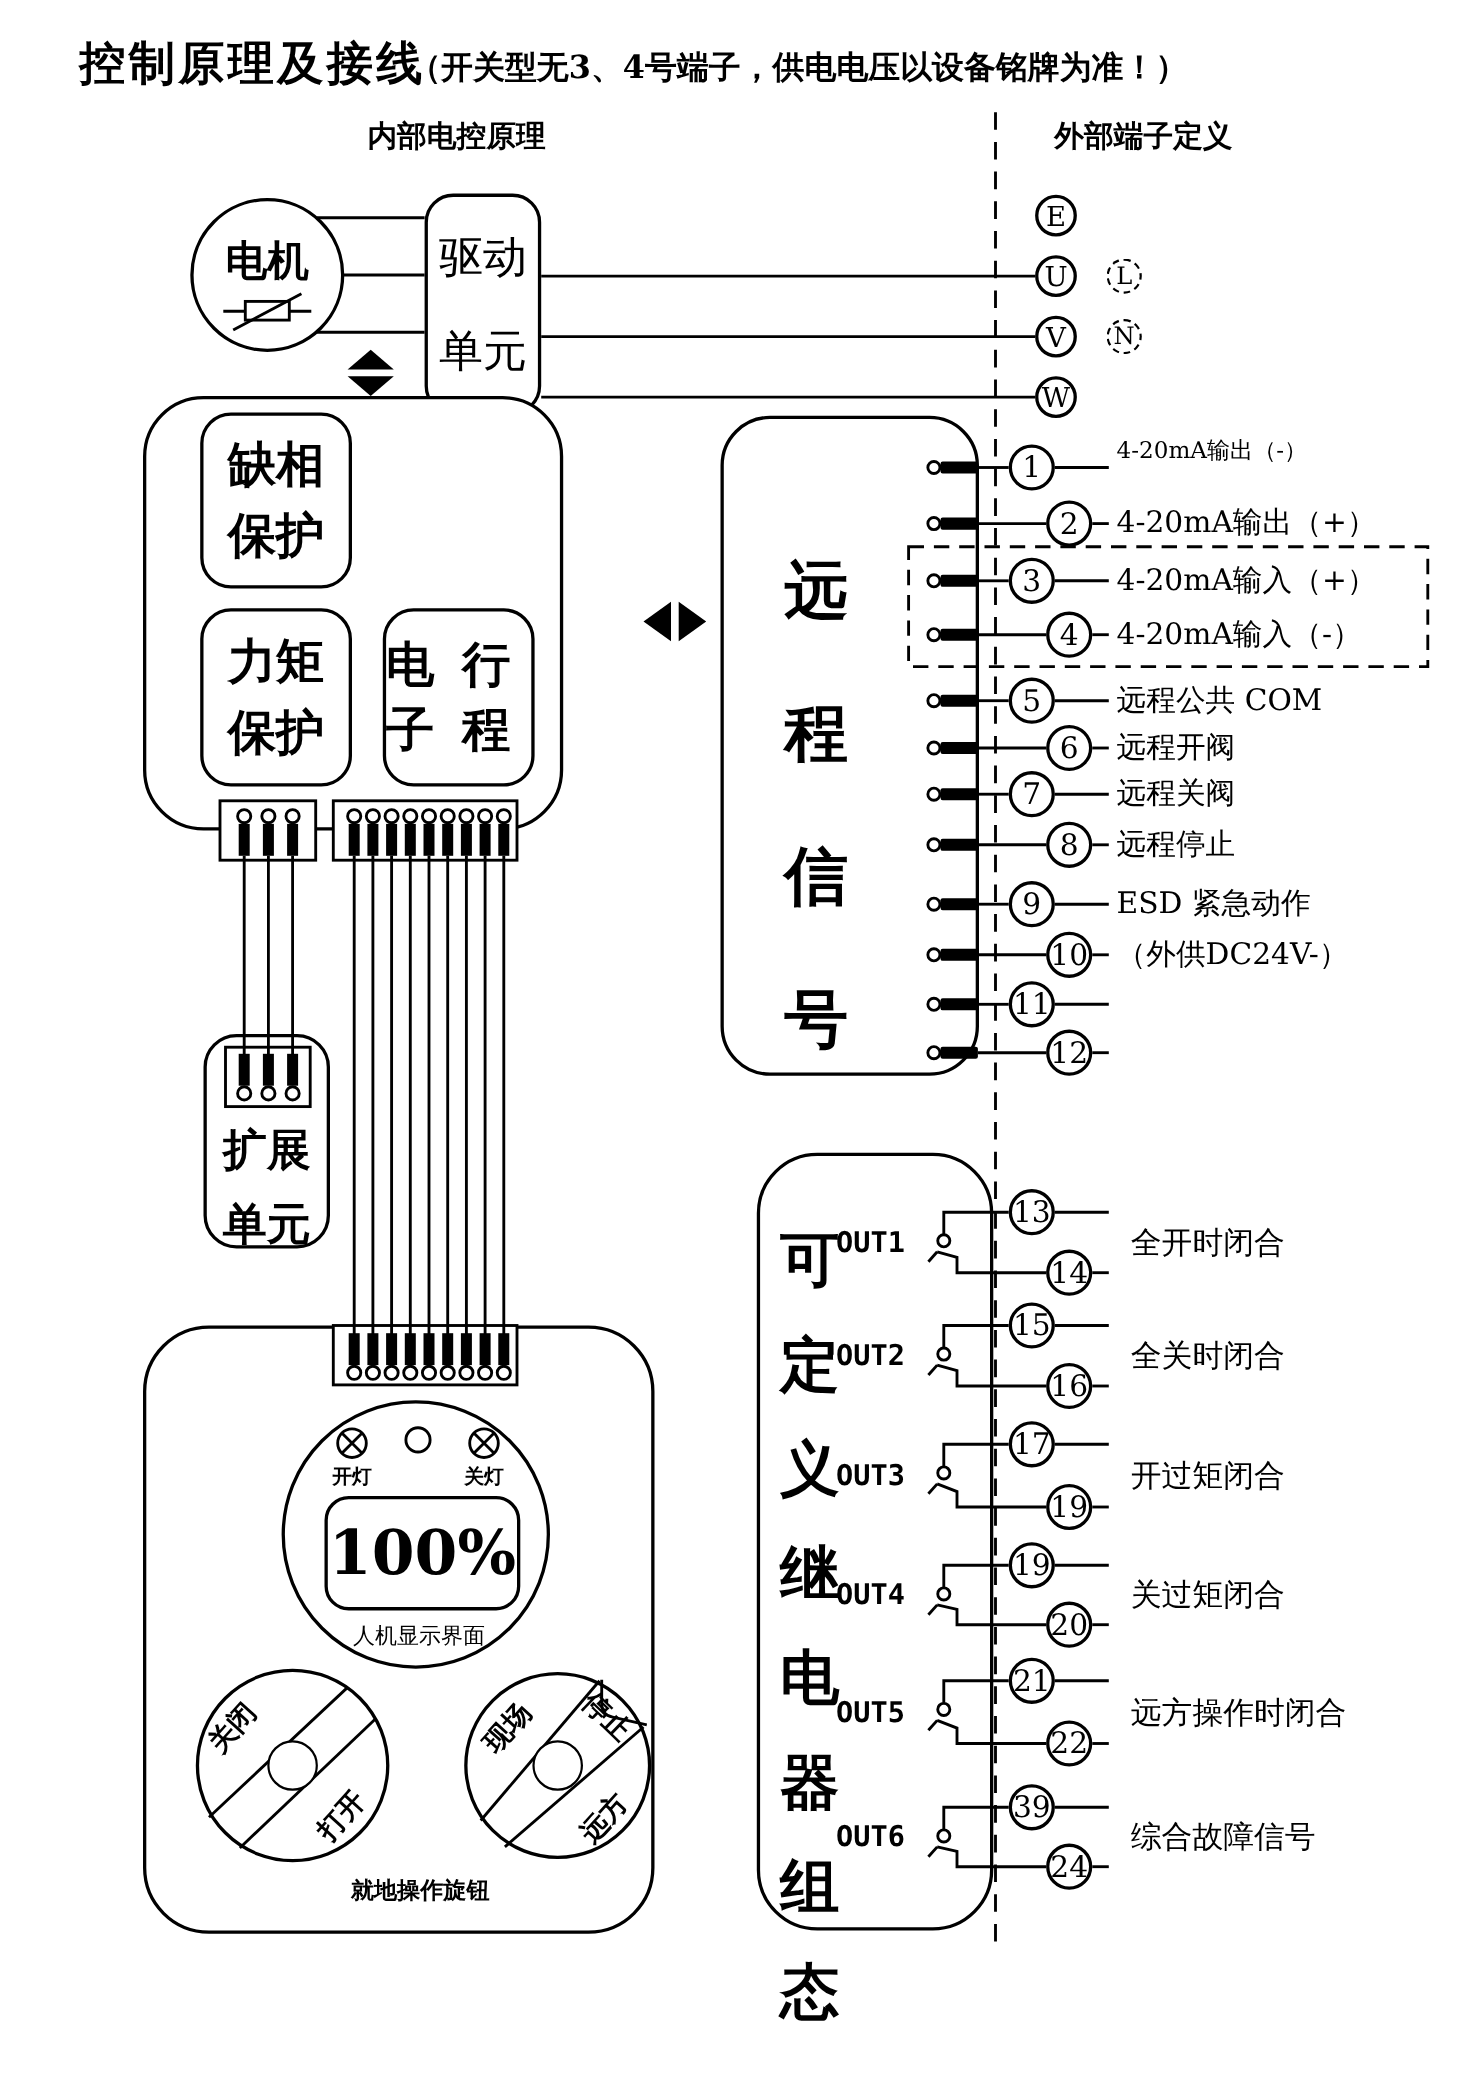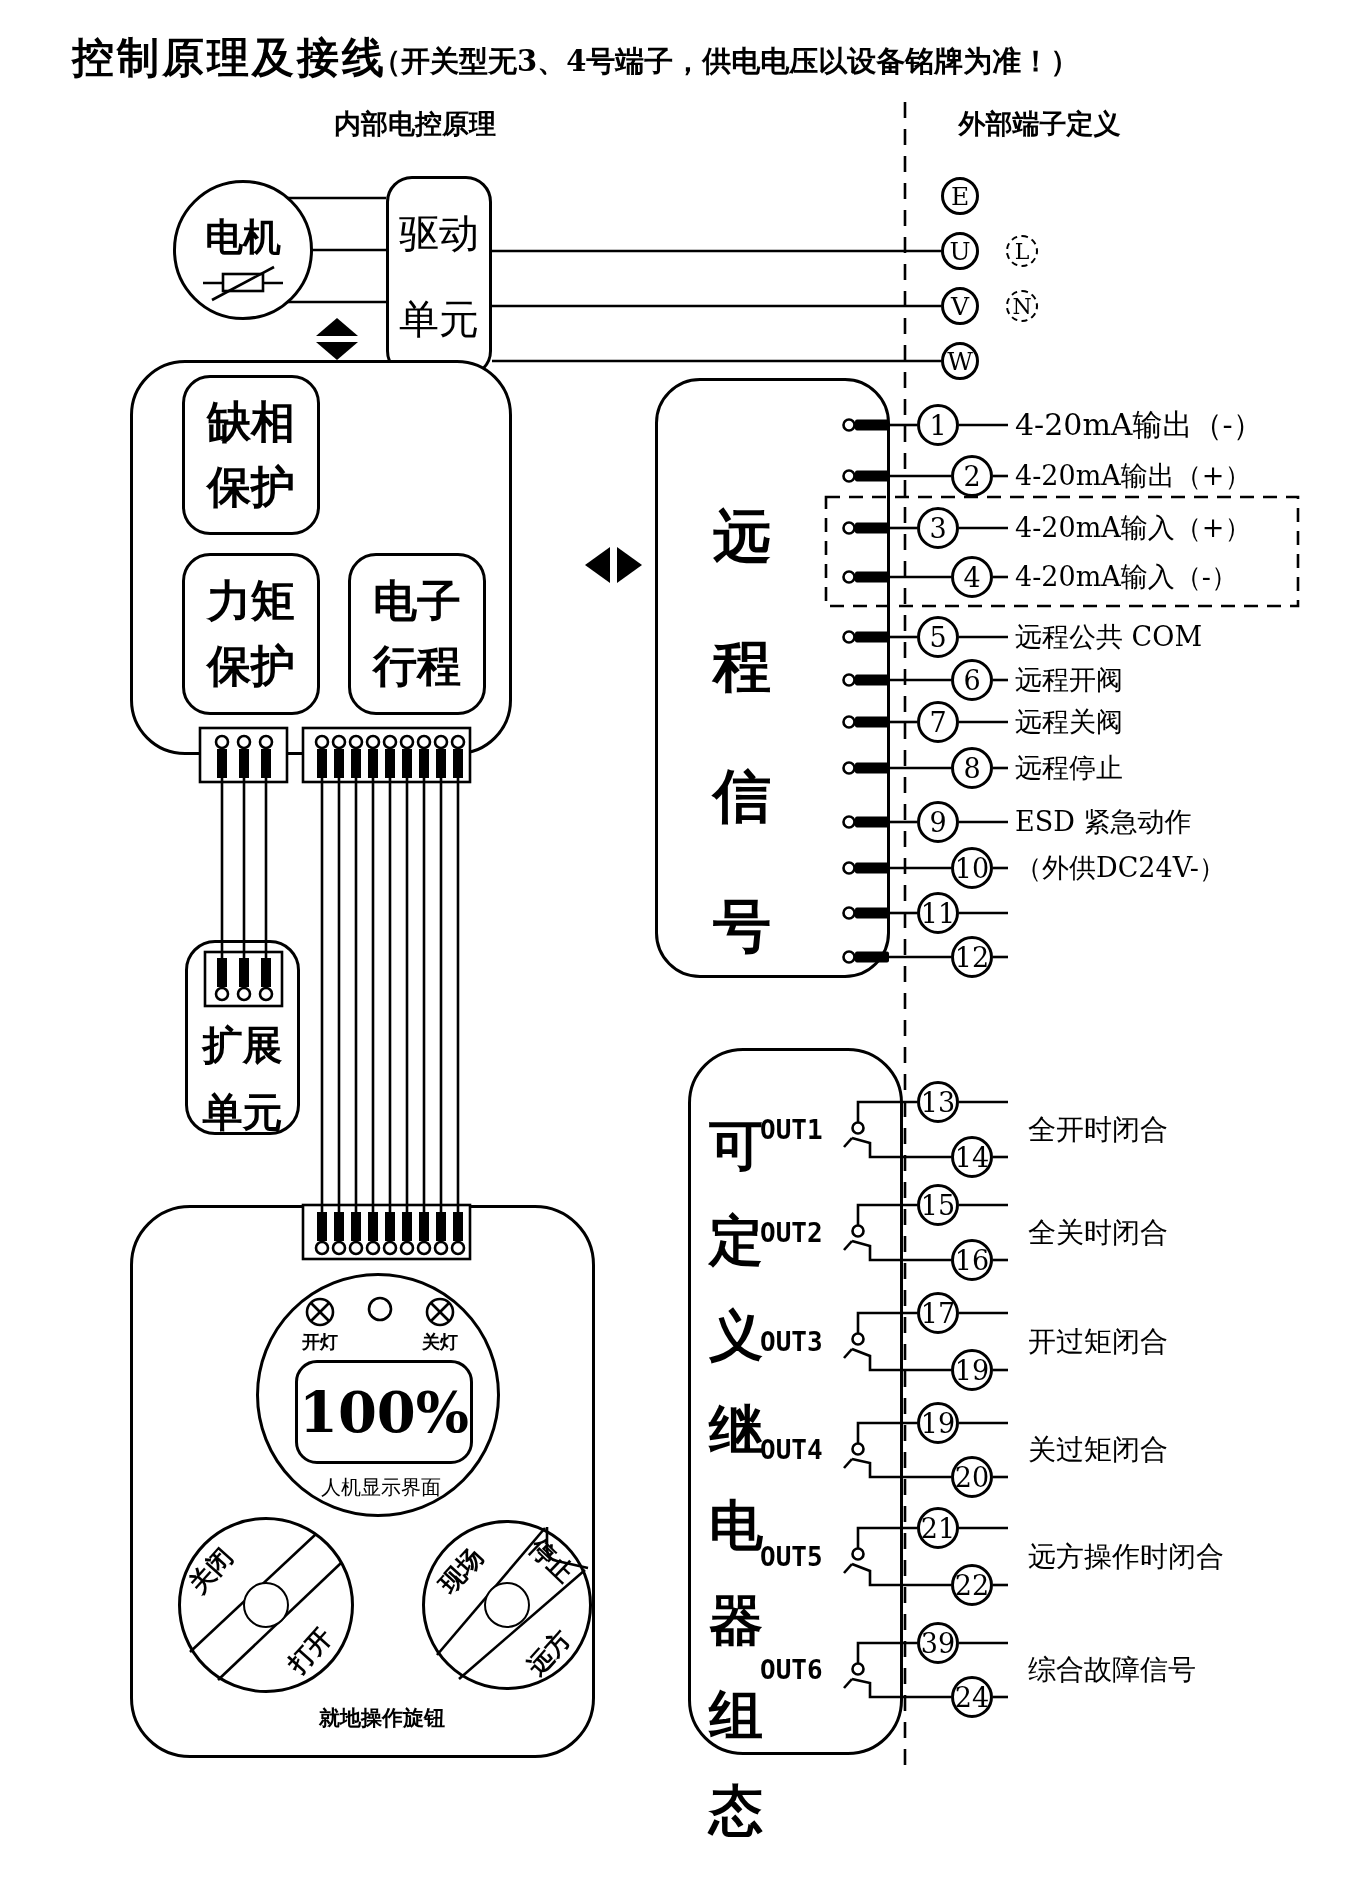--- a/index.html
+++ b/index.html
@@ -244,21 +244,21 @@
        flex-direction:column;align-items:center;justify-content:center;gap:6px;font-size:44px;font-weight:bold;">
     <span>缺相</span>
     <span>保护</span>
   </div>
   <div class="box" style="left:182px;top:553px;width:138px;height:162px;border-radius:28px;display:flex;
        flex-direction:column;align-items:center;justify-content:center;gap:6px;font-size:44px;font-weight:bold;">
     <span>力矩</span>
     <span>保护</span>
   </div>
   <div class="box" style="left:348px;top:553px;width:138px;height:162px;border-radius:28px;display:flex;
-       flex-direction:column;align-items:center;justify-content:center;gap:6px;font-size:44px;font-weight:bold;">
+       flex-direction:row;align-items:center;justify-content:center;gap:6px;font-size:44px;font-weight:bold;">
     <span>电子</span>
     <span>行程</span>
   </div>
 
   <div class="abs" style="left:185px;top:1018px;width:115px;display:flex;flex-direction:column;align-items:center;
        gap:12px;font-size:40px;font-weight:bold;">
     <span>扩展</span>
     <span>单元</span>
   </div>
 
@@ -297,21 +297,21 @@
   <div class="txt ctr" style="left:262px;top:1704px;width:240px;font-size:21px;font-weight:bold;">就地操作旋钮</div>
 
   <div id="gen-layer" class="abs" style="left:0;top:0;width:1347px;height:1903px;">
       <div class="circ" style="left: 941px; top: 177px; width: 38px; height: 38px; font-size: 25px;">E</div>
       <div class="circ" style="left: 941px; top: 232px; width: 38px; height: 38px; font-size: 25px;">U</div>
       <div class="circ" style="left: 1006px; top: 235px; width: 32px; height: 32px; font-size: 22px; border-style: dashed; border-width: 2.5px;">L</div>
       <div class="circ" style="left: 941px; top: 287px; width: 38px; height: 38px; font-size: 25px;">V</div>
       <div class="circ" style="left: 1006px; top: 290px; width: 32px; height: 32px; font-size: 22px; border-style: dashed; border-width: 2.5px;">N</div>
       <div class="circ" style="left: 941px; top: 342px; width: 38px; height: 38px; font-size: 25px;">W</div>
       <div class="circ" style="left: 917px; top: 404px; width: 42px; height: 42px; font-size: 27px;">1</div>
-      <div class="txt" style="left: 1015px; top: 408px; height: 34px; line-height: 34px; font-size: 30px;">4-20mA输出（-）</div>
+      <div class="txt" style="left: 1015px; top: 392px; height: 34px; line-height: 34px; font-size: 21px;">4-20mA输出（-）</div>
       <div class="circ" style="left: 951px; top: 455px; width: 42px; height: 42px; font-size: 27px;">2</div>
       <div class="txt" style="left: 1015px; top: 459px; height: 34px; line-height: 34px; font-size: 27px;">4-20mA输出（+）</div>
       <div class="circ" style="left: 917px; top: 507px; width: 42px; height: 42px; font-size: 27px;">3</div>
       <div class="txt" style="left: 1015px; top: 511px; height: 34px; line-height: 34px; font-size: 27px;">4-20mA输入（+）</div>
       <div class="circ" style="left: 951px; top: 556px; width: 42px; height: 42px; font-size: 27px;">4</div>
       <div class="txt" style="left: 1015px; top: 560px; height: 34px; line-height: 34px; font-size: 27px;">4-20mA输入（-）</div>
       <div class="circ" style="left: 917px; top: 616px; width: 42px; height: 42px; font-size: 27px;">5</div>
       <div class="txt" style="left: 1015px; top: 620px; height: 34px; line-height: 34px; font-size: 27px;">远程公共 COM</div>
       <div class="circ" style="left: 951px; top: 659px; width: 42px; height: 42px; font-size: 27px;">6</div>
       <div class="txt" style="left: 1015px; top: 663px; height: 34px; line-height: 34px; font-size: 27px;">远程开阀</div>

